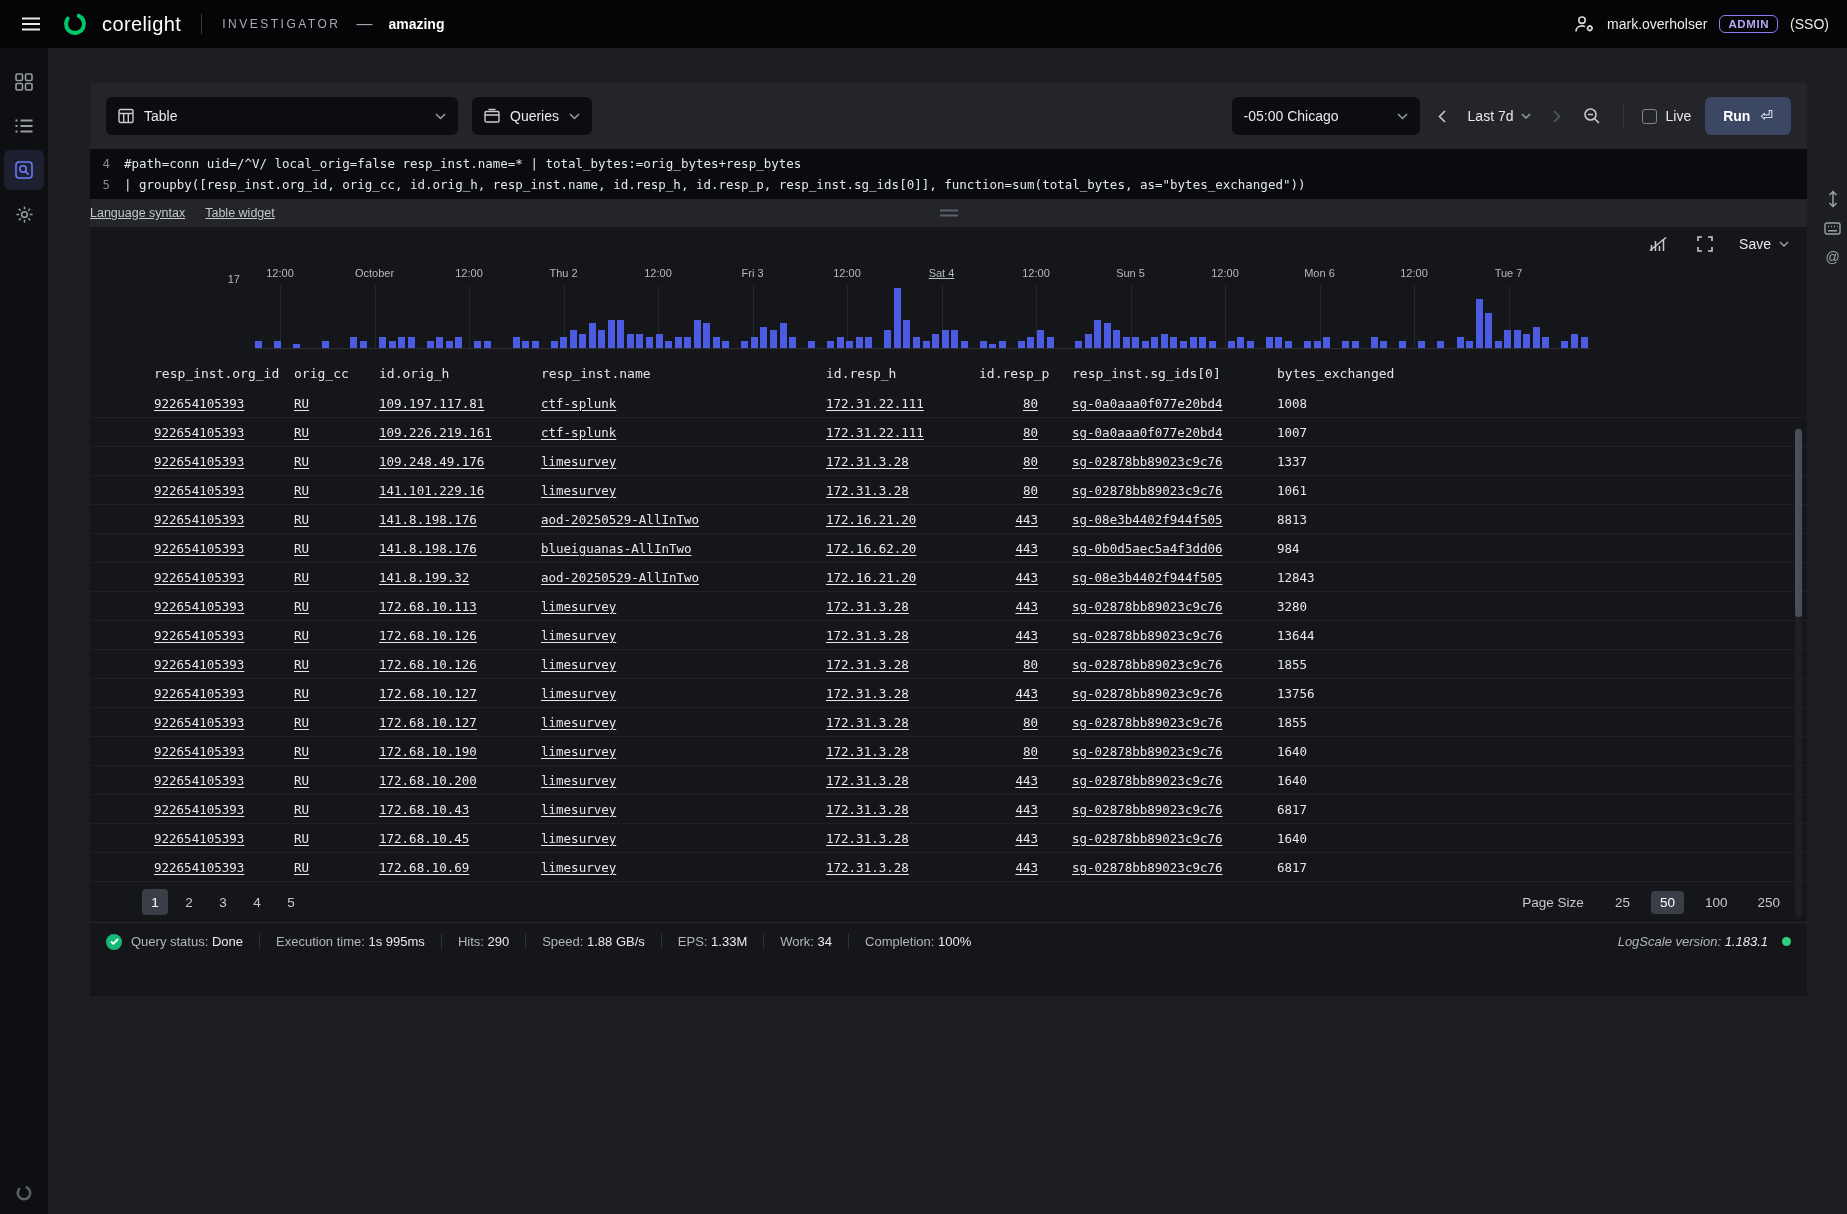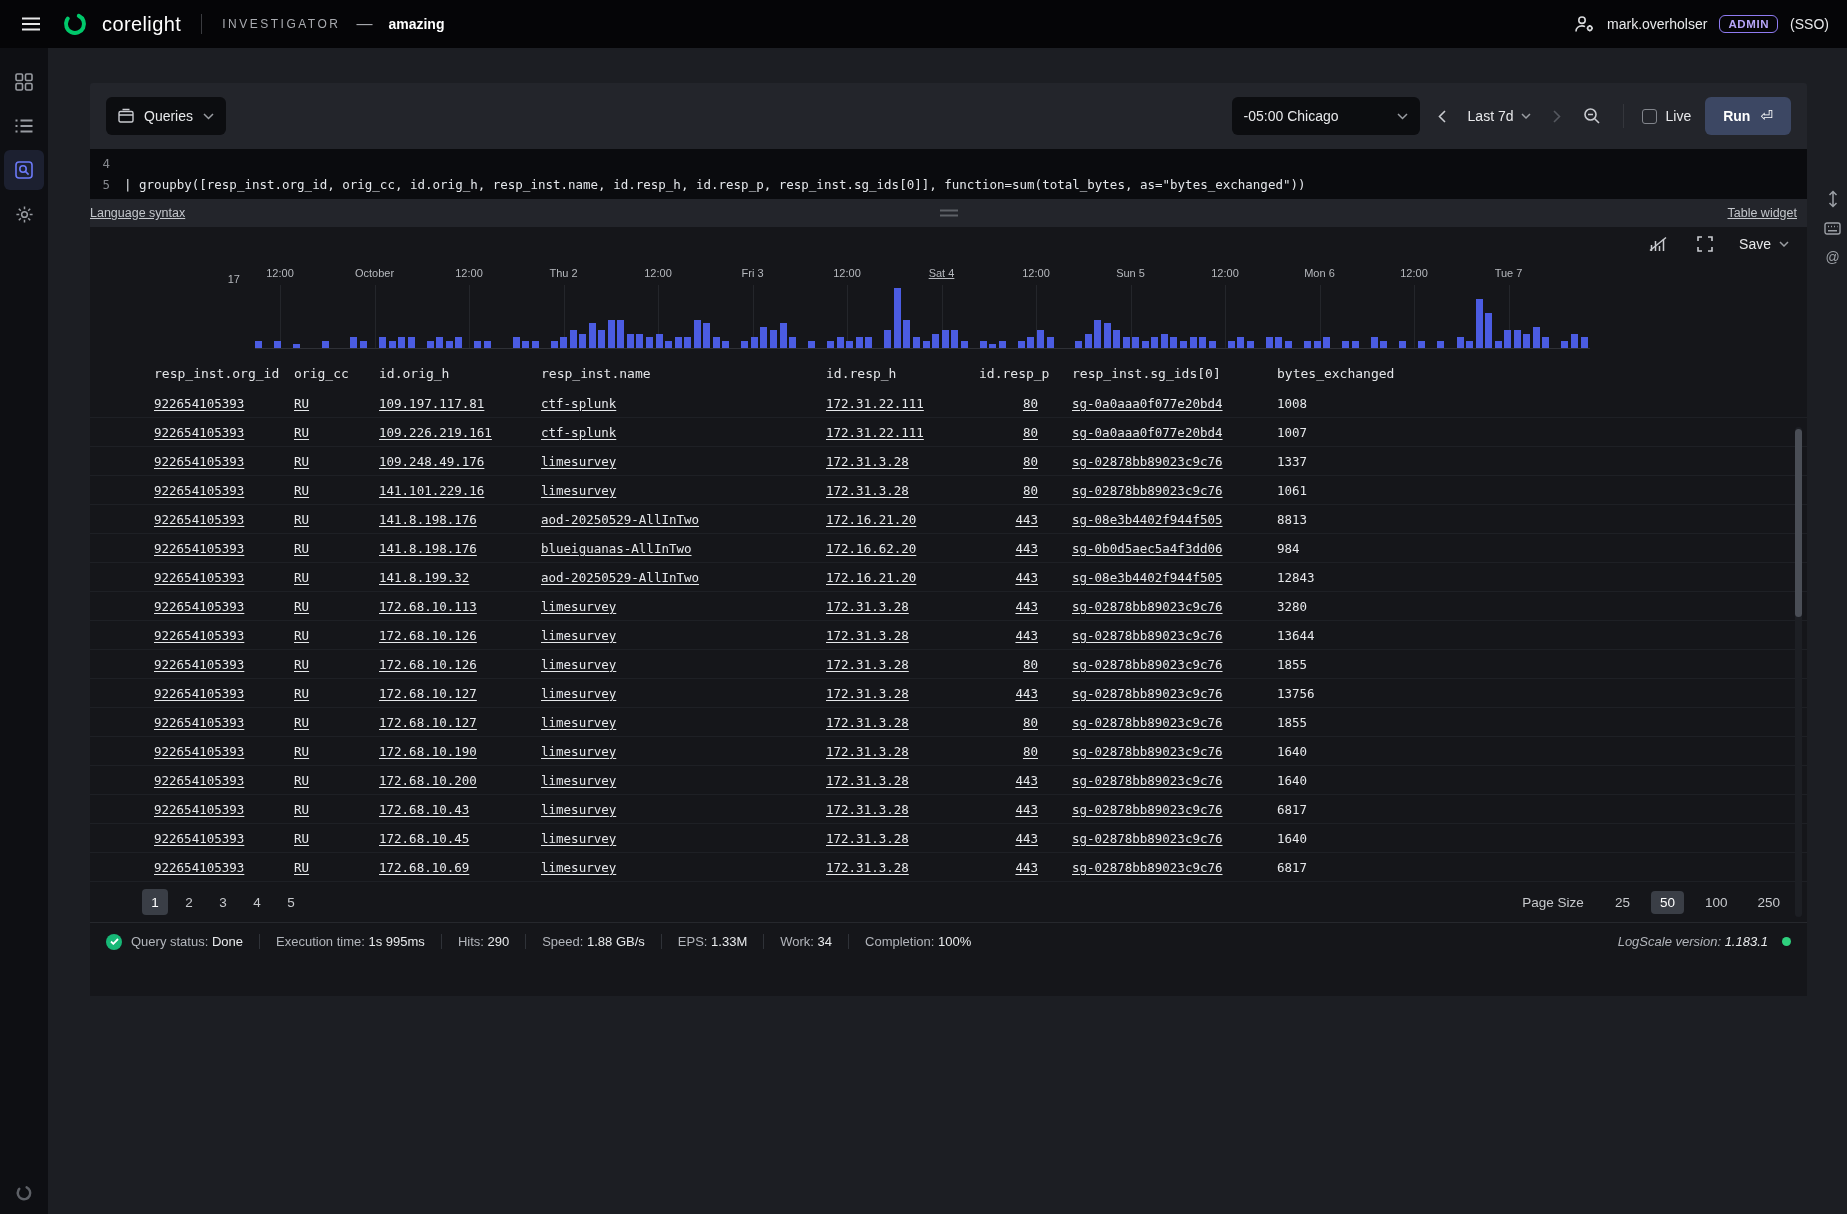--- a/index.html
+++ b/index.html
@@ -52,21 +52,21 @@
     font-size:14px; font-weight:600; padding:0 18px; display:flex; align-items:center; gap:10px; cursor:pointer; }
   .run-btn .ret { font-weight:400; font-size:15px; }
 
   
   .editor { background:#0a0b0e; padding:4px 0; height:50px; font-family:"DejaVu Sans Mono", monospace; }
   .eline { display:flex; line-height:21px; font-size:12.5px; }
   .lnum { width:34px; text-align:right; color:#84878d; padding-right:14px; flex:none; }
   .ltext { color:#e3e6ea; white-space:pre; }
 
   
-  .handle-row { height:28px; position:relative; display:flex; align-items:center; justify-content:space-between; gap:20px; padding-right:10px; }
+  .handle-row { height:28px; position:relative; display:flex; align-items:center; justify-content:flex-start; gap:20px; padding-right:10px; }
   .drag-handle { position:absolute; left:50%; top:50%; transform:translate(-50%,-50%); cursor:row-resize; }
   .drag-handle i { display:block; width:18px; height:2px; background:#5d6066; margin:3px 0; }
   .panel-link { font-size:12.5px; color:#c3c6cb; text-decoration:underline; cursor:pointer; }
 
   
   .card { flex:1; background:#15161a; display:flex; flex-direction:column; position:relative; }
   .tabs-row { height:36px; display:flex; align-items:center; border-bottom:1px solid #26282d; }
   .collapse-btn { width:22px; height:22px; margin:0 16px 0 0; background:none; border:none; color:#c7c9cd; cursor:pointer; display:flex; align-items:center; justify-content:center; }
   .tab { font-size:14.5px; padding:0 8px; margin-right:30px; height:36px; display:flex; align-items:center; position:relative; cursor:pointer; color:#8a8d93; font-weight:600; }
   .tab.active { color:#fff; }
@@ -207,20 +207,34 @@
           <rect x="1" y="1" width="15" height="11" rx="2"></rect>
           <path d="M4 8.8h9M4 4.5h1M7 4.5h1M10 4.5h1M13 4.5h0.5"></path>
         </svg>
     </button>
     <button class="gi">@</button>
   </div>
 
   <div class="panel">
 
     <div class="toolbar">
+      <div class="select view-select">
+        <span style="display:flex;">
+          <svg width="16" height="16" fill="none" stroke="#c9cbd0" stroke-width="1.4">
+              <rect x="1" y="1.5" width="14" height="13" rx="1.5"></rect>
+              <path d="M1 5.5h14M5.7 5.5v9M10.3 5.5v9"></path>
+            </svg>
+        </span>
+        <span class="sel-label">Table</span>
+        <span style="display:flex;">
+          <svg width="11" height="7">
+              <path d="M1 1l4.5 4.5L10 1" stroke="#9a9da2" stroke-width="1.5" fill="none"></path>
+            </svg>
+        </span>
+      </div>
       <div class="select">
         <span style="display:flex;">
           <svg width="16" height="16" fill="none" stroke="#c9cbd0" stroke-width="1.4">
               <rect x="1" y="3.5" width="14" height="10.5" rx="1.5"></rect>
               <path d="M1 7h14M4.5 1.5h7"></path>
             </svg>
         </span>
         <span>Queries</span>
         <span style="display:flex;">
           <svg width="11" height="7">
@@ -266,20 +280,21 @@
       </label>
       <button class="run-btn">
         <span>Run</span>
         <span class="ret">⏎</span>
       </button>
     </div>
 
     <div class="editor">
         <div class="eline">
           <span class="lnum">4</span>
+          <span class="ltext">#path=conn uid=/^V/ local_orig=false resp_inst.name=* | total_bytes:=orig_bytes+resp_bytes</span>
         </div>
         <div class="eline">
           <span class="lnum">5</span>
           <span class="ltext">| groupby([resp_inst.org_id, orig_cc, id.orig_h, resp_inst.name, id.resp_h, id.resp_p, resp_inst.sg_ids[0]], function=sum(total_bytes, as="bytes_exchanged"))</span>
         </div>
       </div>
 
     <div class="handle-row">
       <span class="drag-handle">
           <i></i>

